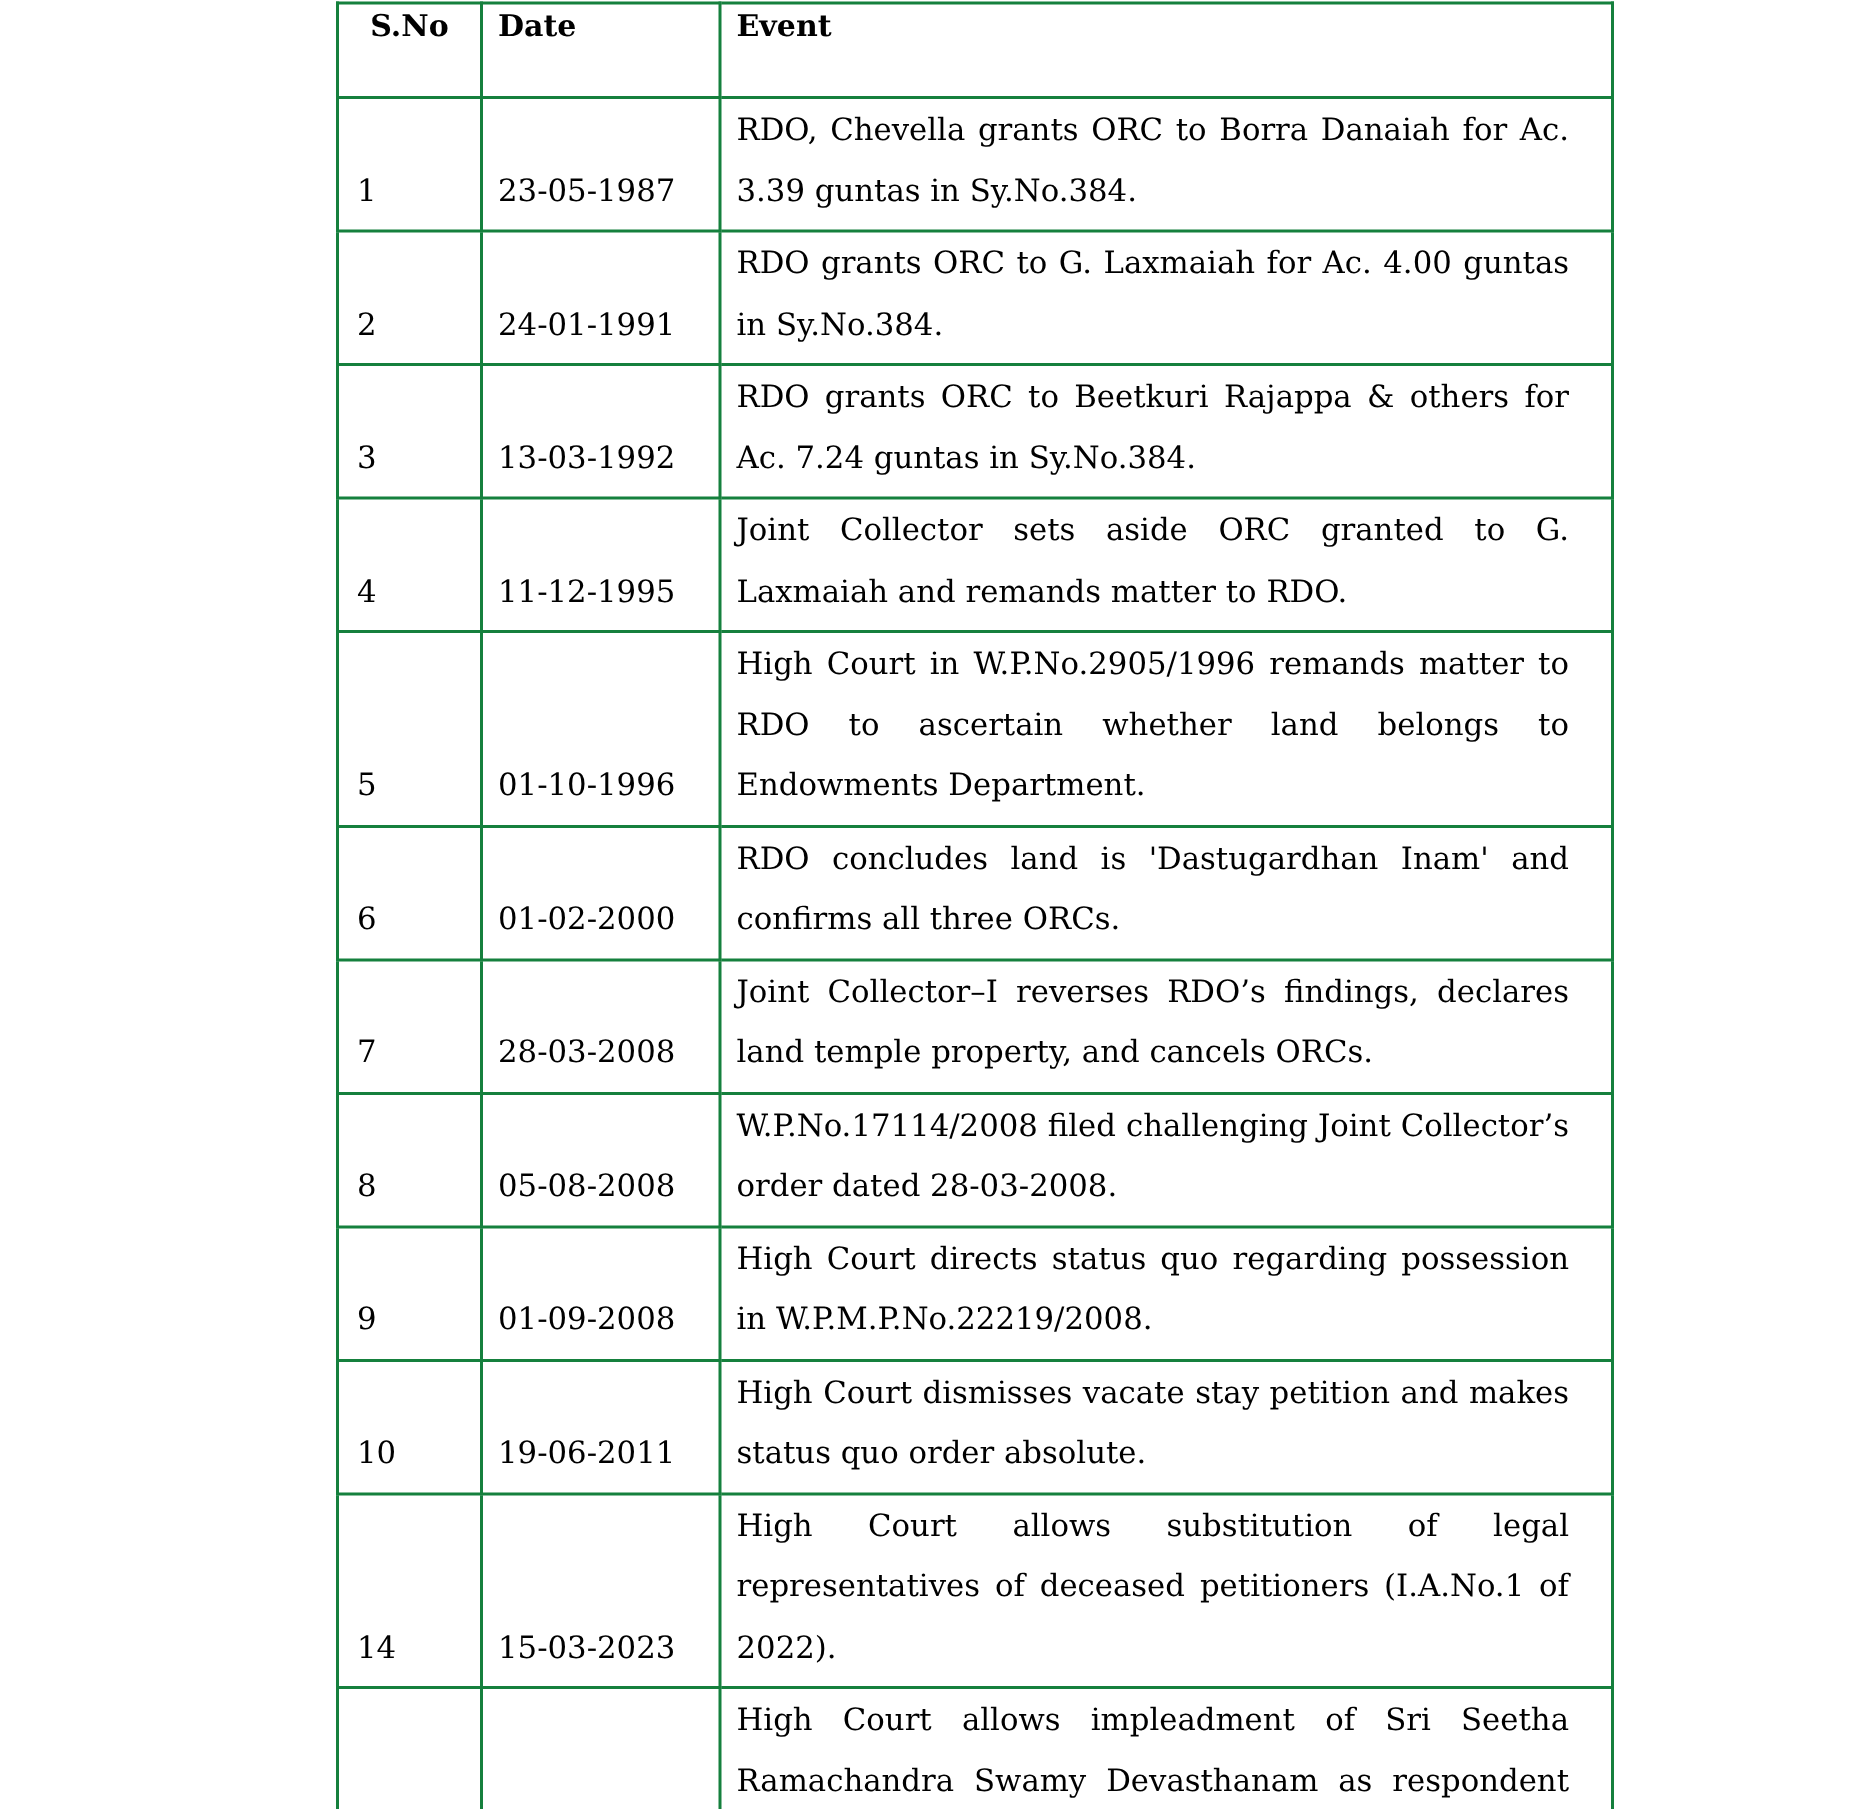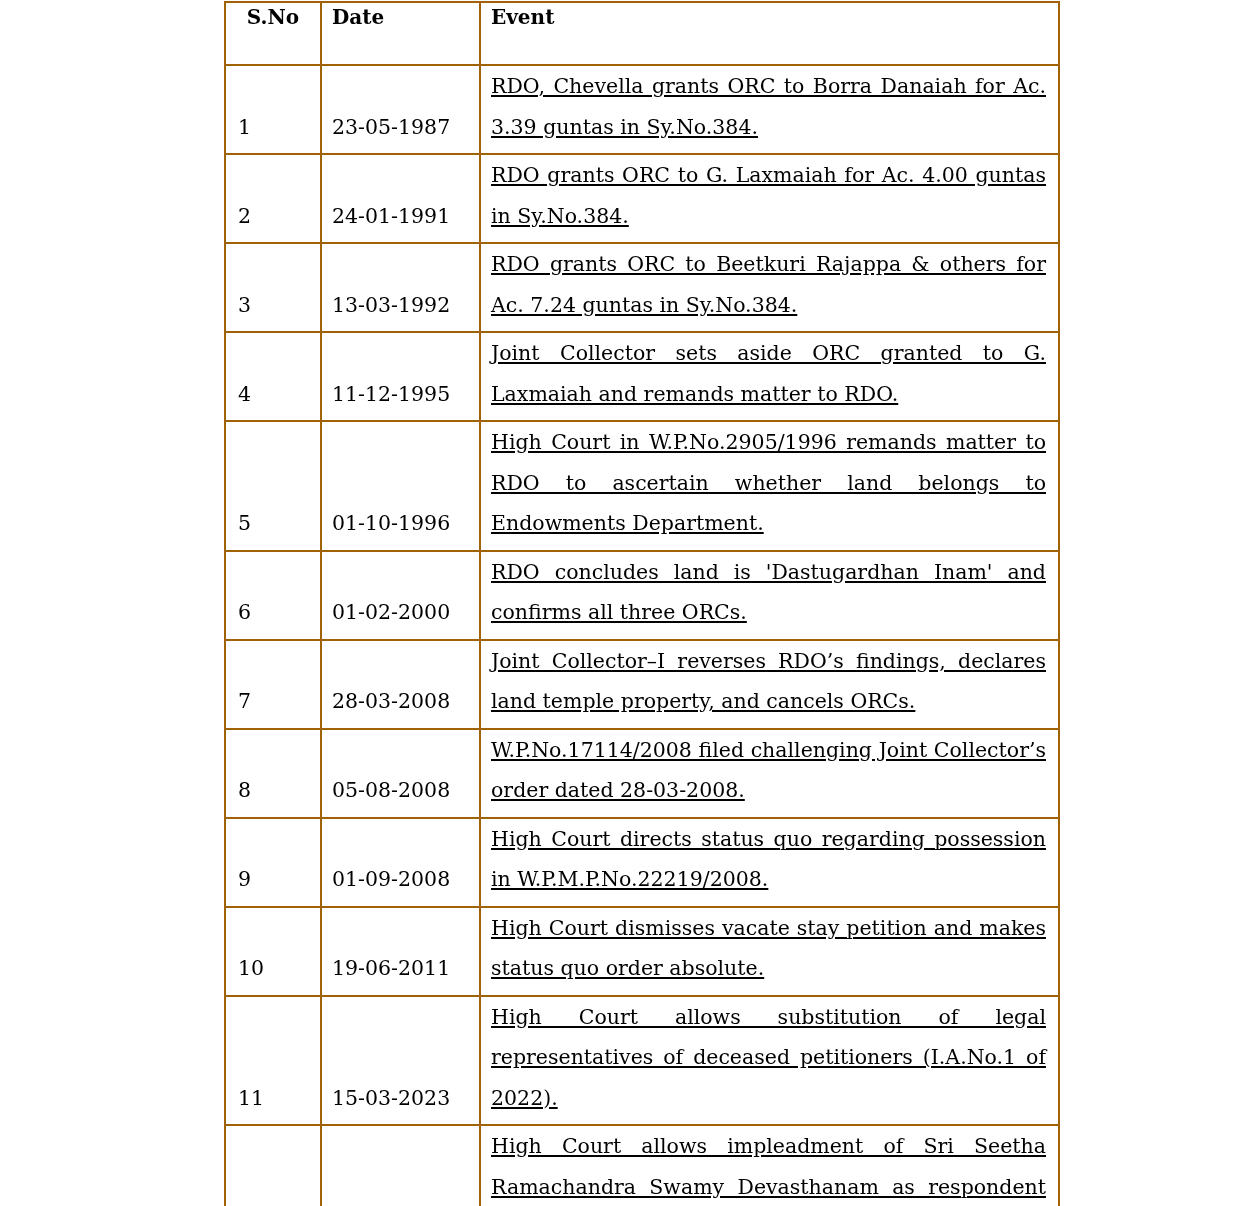--- a/index.html
+++ b/index.html
@@ -5,34 +5,34 @@
   html, body { margin: 0; padding: 0; background: #ffffff; }
   body { width: 1241px; height: 1206px; position: relative; overflow: hidden; }
   .tbl {
     position: absolute; left: 224px; top: 1px;
     border-collapse: collapse;
     font-family: "DejaVu Serif", "Liberation Serif", serif;
     color: #000;
     font-size: 20.5px;
   }
   .tbl td, .tbl th {
-    border: 2px solid #a16207;
+    border: 2px solid #15803d;
     padding: 0 10px;
     vertical-align: bottom;
   }
   .tbl th {
     font-weight: bold; height: 59px; vertical-align: top; padding-top: 2px;
     font-size: 20px;
   }
   .c1 { width: 72px; text-align: left; }
   .c2 { width: 137px; text-align: left; }
   .c3 { width: 555px; text-align: justify; text-align-last: left; }
   .tbl td { line-height: 40.5px; padding-bottom: 6px; }
   .tbl td.c1 { padding-left: 12px; }
-  .tbl td.c3 { padding-right: 12px; text-decoration: underline; }
+  .tbl td.c3 { padding-right: 28px; }
   .tbl th.c1 { text-align: center; }
 </style>
 </head>
 <body>
 
 <table class="tbl">
   <thead>
     <tr>
       <th class="c1">S.No</th>
       <th class="c2">Date</th>
@@ -84,21 +84,21 @@
         <td class="c1">9</td>
         <td class="c2">01-09-2008</td>
         <td class="c3">High Court directs status quo regarding possession in W.P.M.P.No.22219/2008.</td>
       </tr>
       <tr>
         <td class="c1">10</td>
         <td class="c2">19-06-2011</td>
         <td class="c3">High Court dismisses vacate stay petition and makes status quo order absolute.</td>
       </tr>
       <tr>
-        <td class="c1">11</td>
+        <td class="c1">14</td>
         <td class="c2">15-03-2023</td>
         <td class="c3">High Court allows substitution of legal representatives of deceased petitioners (I.A.No.1 of 2022).</td>
       </tr>
       <tr>
         <td class="c1">12</td>
         <td class="c2">21-11-2023</td>
         <td class="c3">High Court allows impleadment of Sri Seetha Ramachandra Swamy Devasthanam as respondent No.4 (I.A.No.1 of 2023).</td>
       </tr>
     </tbody>
 </table>

